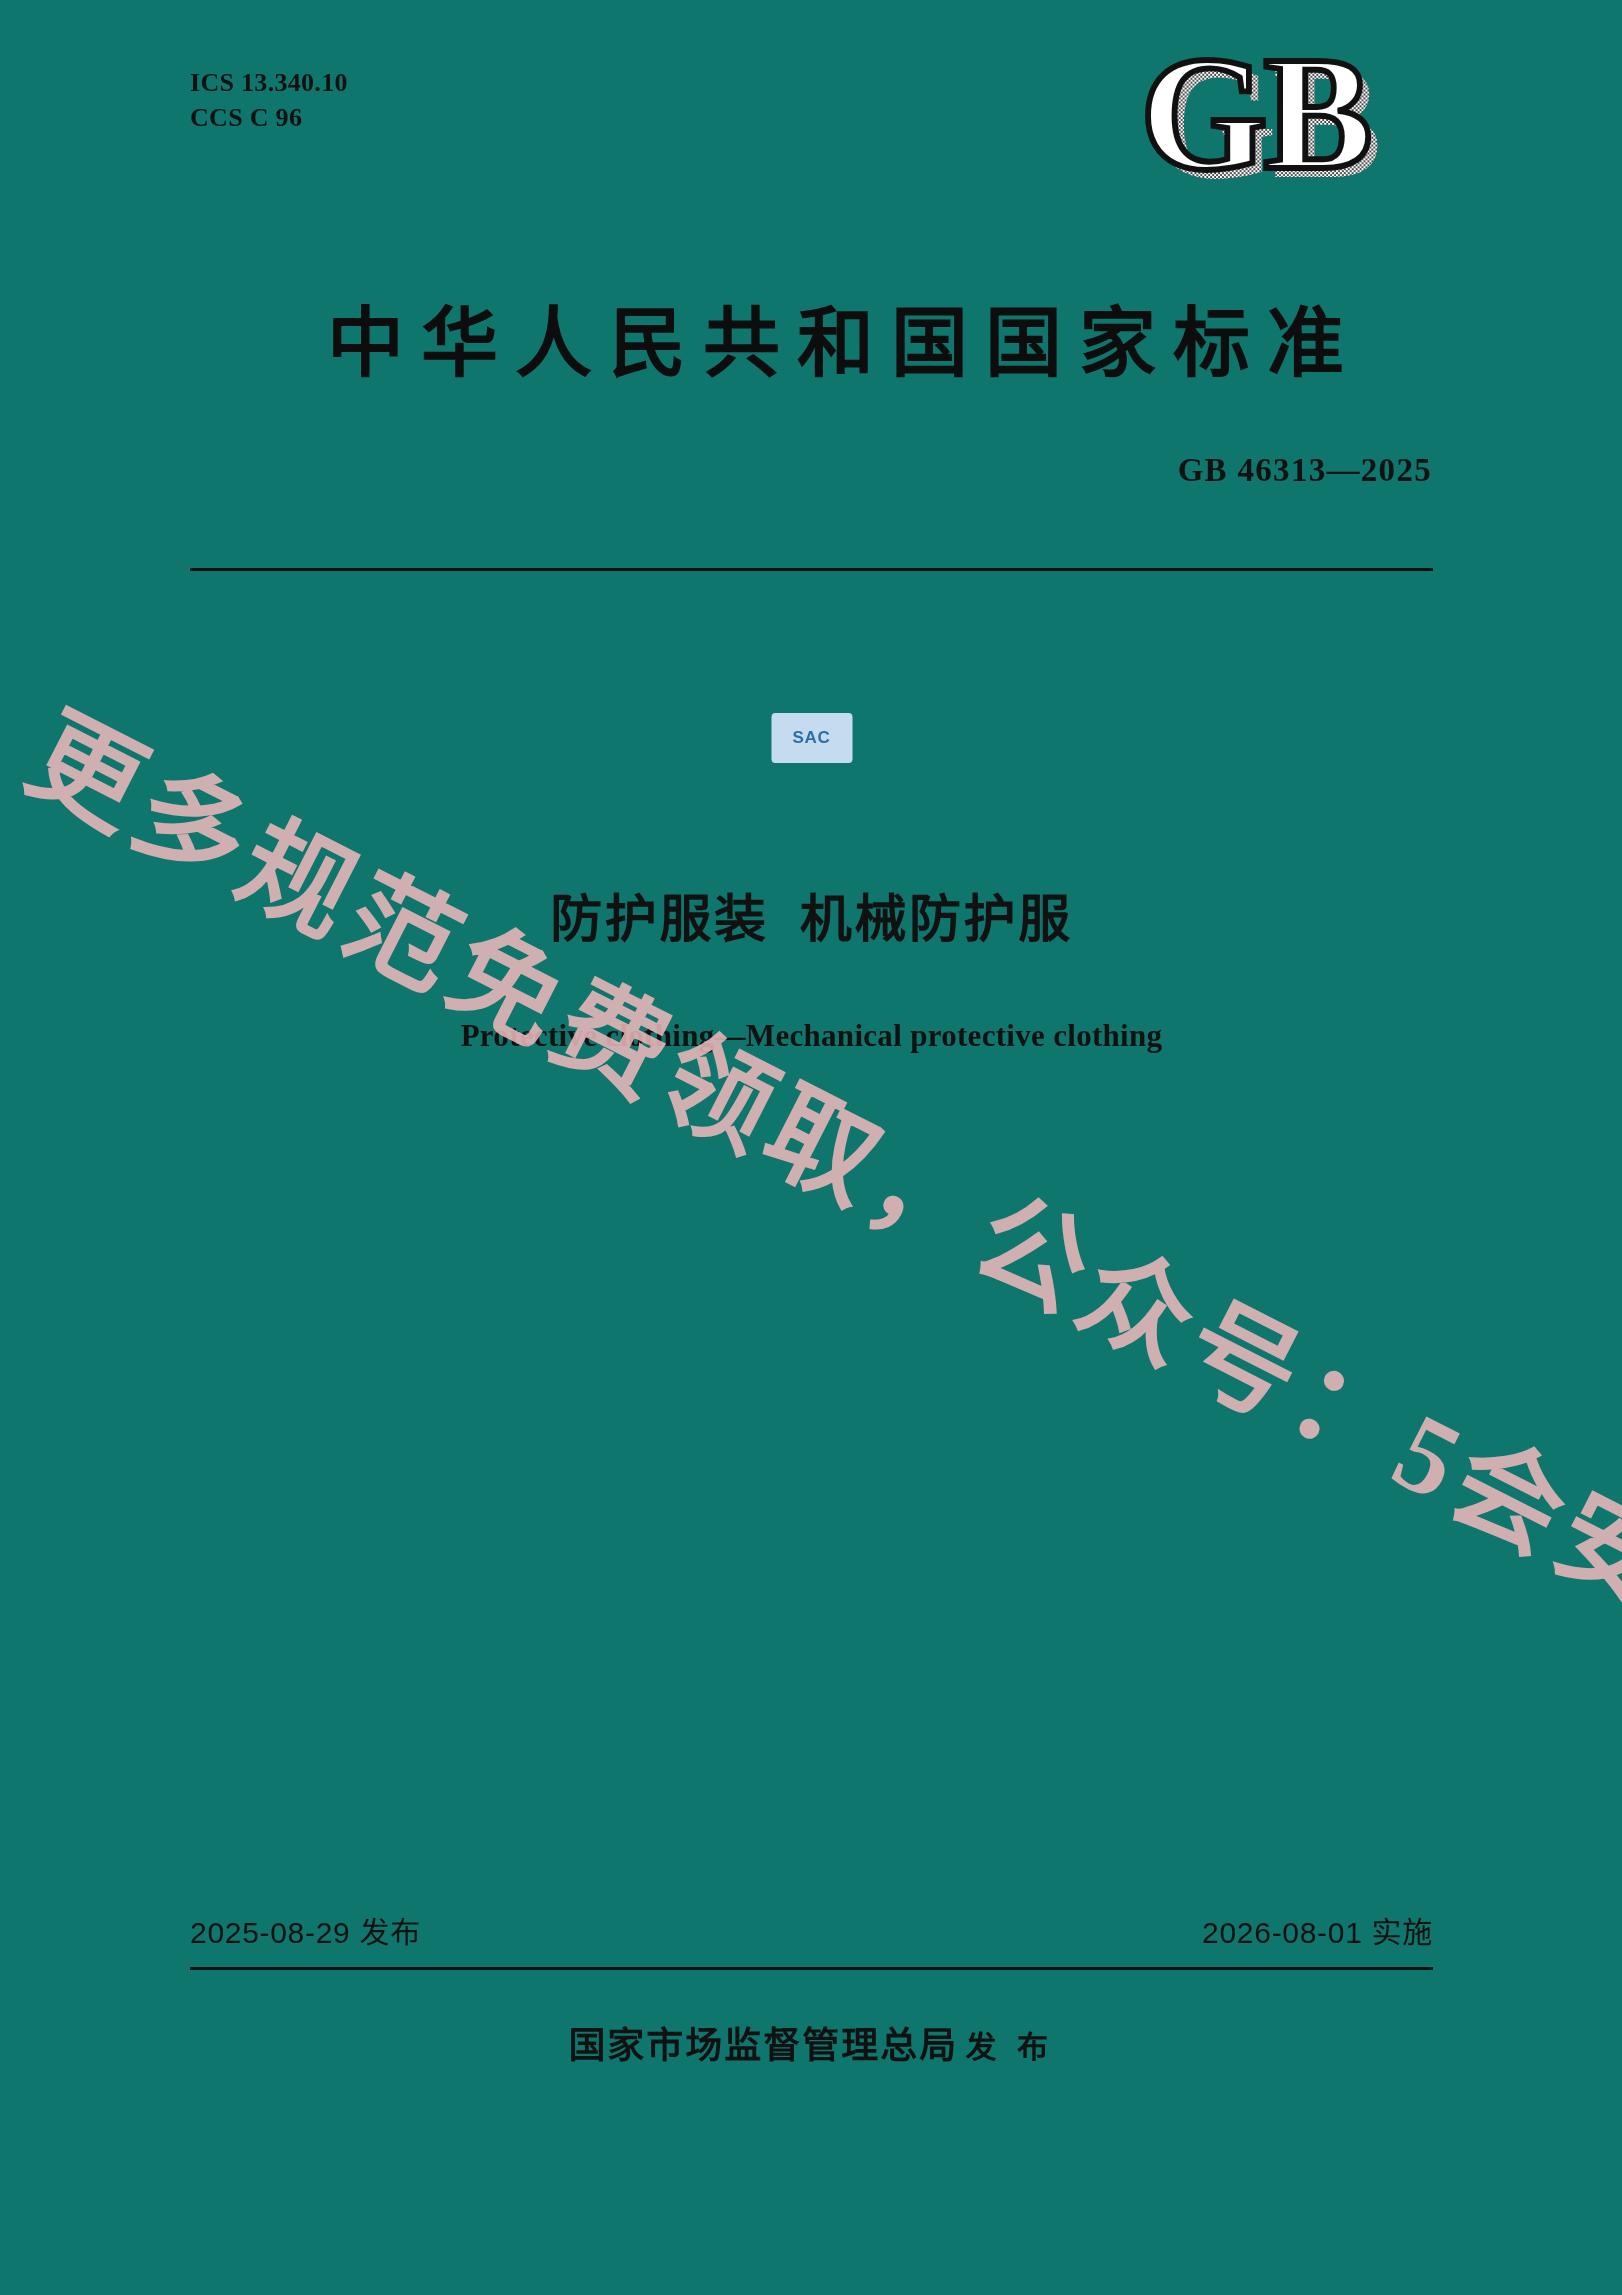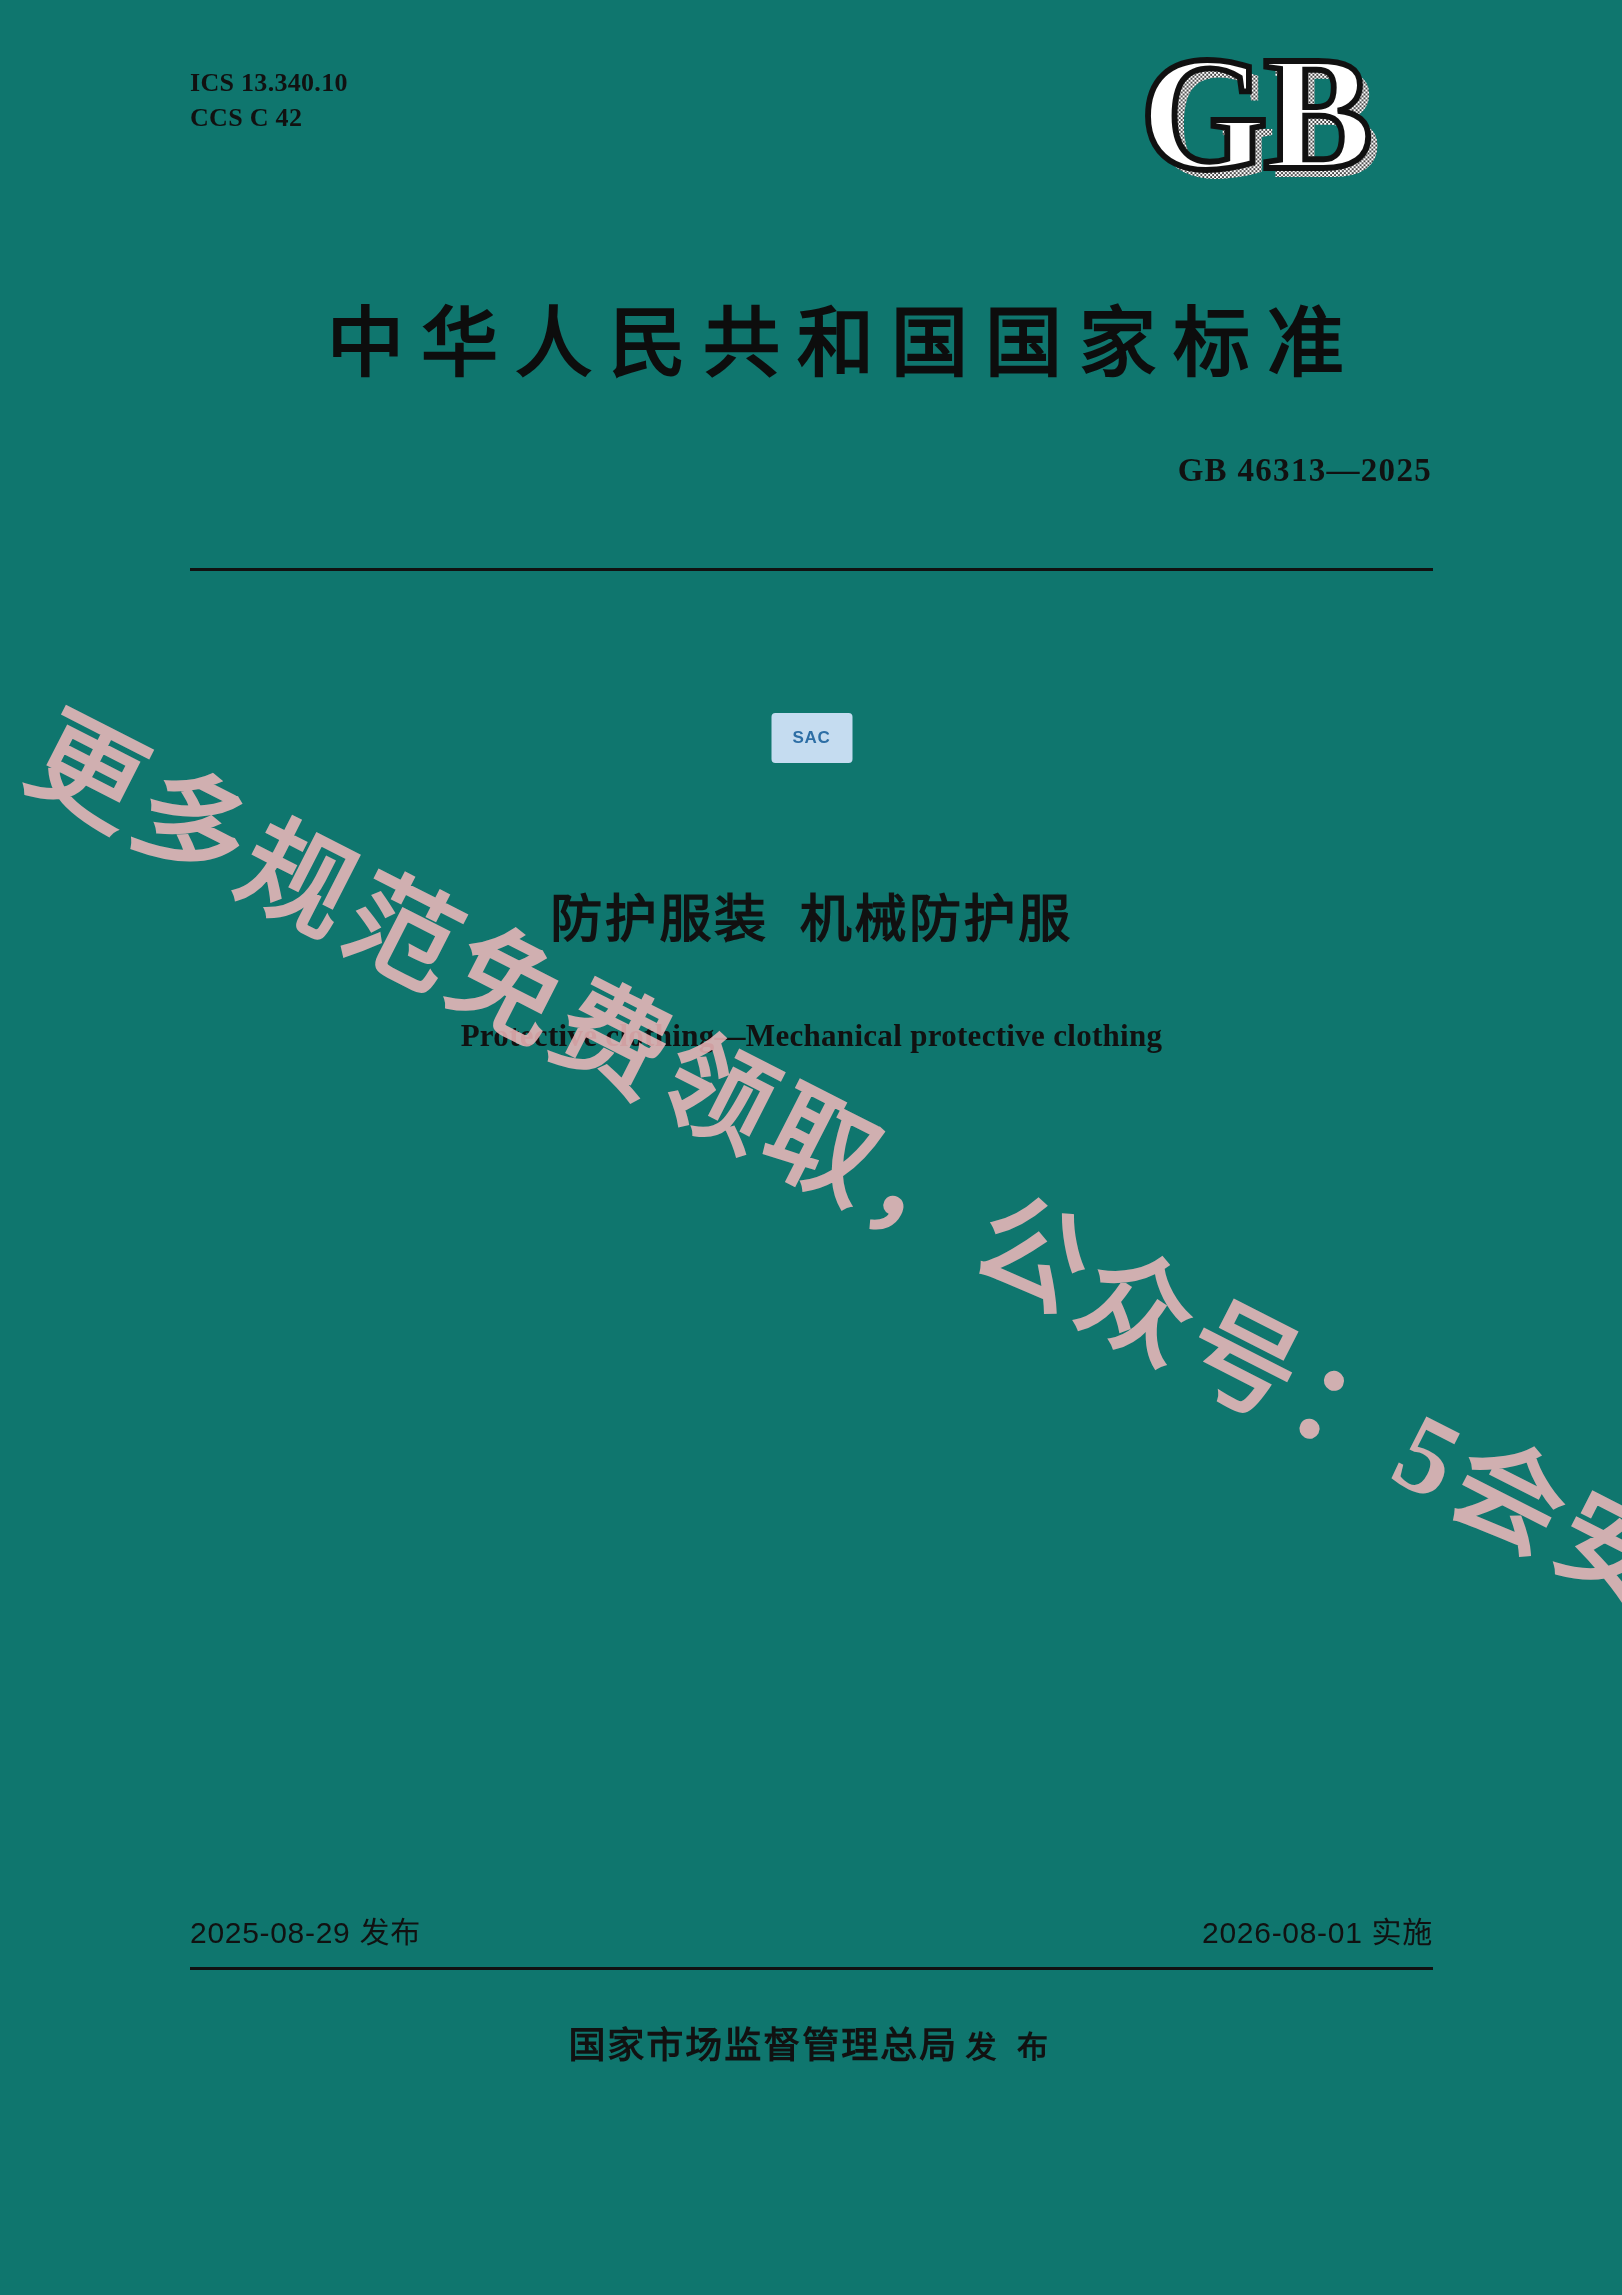--- a/index.html
+++ b/index.html
@@ -210,21 +210,21 @@
     user-select: none;
   }
 </style>
 </head>
 <body>
 
 <div class="page">
 
   <div class="ics-block">
     <div class="ics-line">ICS 13.340.10</div>
-    <div class="ics-line">CCS C 42</div>
+    <div class="ics-line">CCS C 96</div>
   </div>
 
   <div class="gb-logo">
     <svg viewBox="0 0 470 250" width="308" height="164" aria-hidden="true">
       <defs>
         <pattern id="dots" width="6" height="6" patternUnits="userSpaceOnUse">
           <rect width="6" height="6" fill="#ffffff"></rect>
           <circle cx="1.6" cy="1.6" r="1.5" fill="#1a1a1a"></circle>
           <circle cx="4.6" cy="4.6" r="1.5" fill="#1a1a1a"></circle>
         </pattern>

